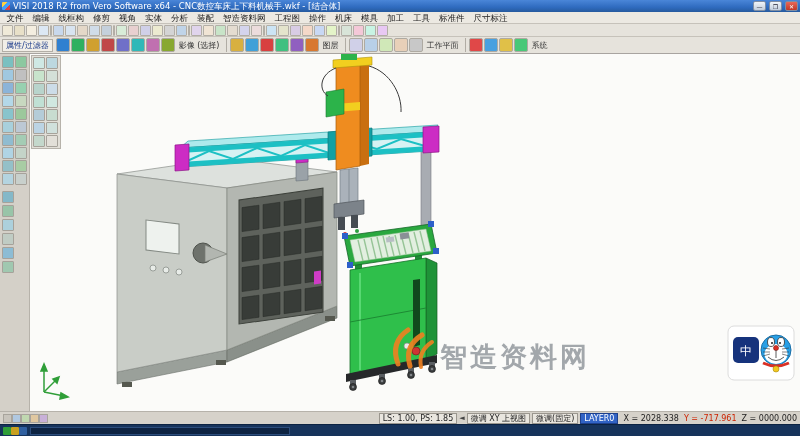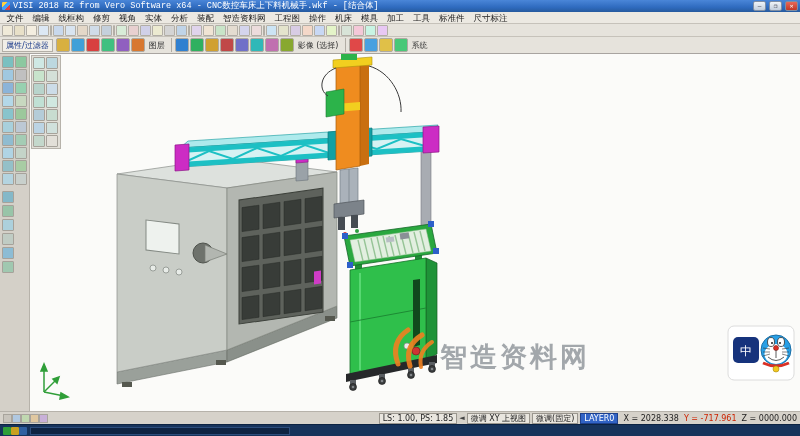--- a/index.html
+++ b/index.html
@@ -1,20 +1,20 @@
 <!DOCTYPE html>
 <html style="--titlebar: #2f6bbf; --layer_chip: #3163c5; --coord_y_red: #cc2200; --gantry_cyan: #1cc0c4; --gantry_magenta: #cc2cc4; --column_orange: #ef8c1f; --cabinet_green: #2fbf4b; --machine_gray: #c9cdc7; --watermark_orange: #f08020;"><head>
 <meta charset="utf-8">
 <style>
   *{box-sizing:border-box;}
   html,body{margin:0;padding:0;}
   body{width:800px;height:436px;position:relative;overflow:hidden;
        font-family:"DejaVu Sans","Liberation Sans",sans-serif;background:#d4d0c8;}
   .titlebar{height:12px;background:linear-gradient(180deg,#4a86d8,var(--titlebar,#2f6bbf) 60%,#265a9e);
-            display:flex;align-items:center;gap:3px;padding:0 2px;font-family:Liberation Mono, monospace;}
+            display:flex;align-items:center;gap:3px;padding:0 2px;}
   .app-icon{width:8px;height:8px;border-radius:1px;flex:0 0 auto;
             background:linear-gradient(135deg,#ffd040 0 33%,#40a0ff 33% 66%,#e04040 66%);}
   .title{color:#fff;font-size:8.5px;line-height:12px;flex:1;white-space:nowrap;overflow:hidden;}
   .winbtn{width:13px;height:10px;font-size:6px;display:flex;align-items:center;justify-content:center;
           background:linear-gradient(#f0f4f8,#c2cedd);border:1px solid #7f8ea4;border-radius:2px;color:#223;}
   .winbtn.close{background:linear-gradient(#e86858,#c03828);color:#fff;}
   .menubar{height:12px;background:#ece9e2;border-bottom:1px solid #c6c2ba;display:flex;align-items:center;
            font-size:8.5px;color:#222;padding-left:2px;}
   .menu-item{padding:0 4.5px;line-height:12px;white-space:nowrap;}
   .toolbar1{height:13px;background:#e6e3dc;border-bottom:1px solid #c6c2ba;display:flex;align-items:center;padding:0 2px;}
@@ -119,42 +119,53 @@
     <span class="tb-icon" style="background: rgb(216, 228, 216);"></span>
     <span class="tb-icon" style="background: rgb(244, 200, 216);"></span>
     <span class="tb-icon" style="background: rgb(200, 244, 228);"></span>
     <span class="tb-icon" style="background: rgb(232, 200, 244);"></span>
   </div>
 
 <div class="toolbar2">
   <span class="tb2-tab">属性/过滤器</span>
   <div class="tb2-group">
     <span class="icon-row">
-        <span class="tb2-icon" style="background: rgb(216, 176, 64);"></span>
-        <span class="tb2-icon" style="background: rgb(64, 160, 216);"></span>
-        <span class="tb2-icon" style="background: rgb(216, 64, 64);"></span>
-        <span class="tb2-icon" style="background: rgb(64, 192, 128);"></span>
-        <span class="tb2-icon" style="background: rgb(144, 96, 192);"></span>
-        <span class="tb2-icon" style="background: rgb(216, 120, 48);"></span>
-      </span>
-    <span class="tb2-label">图层</span>
-    <span class="tb2-sep"></span>
-  </div>
-  <div class="tb2-group">
-    <span class="icon-row">
         <span class="tb2-icon" style="background: rgb(48, 128, 208);"></span>
         <span class="tb2-icon" style="background: rgb(48, 176, 96);"></span>
         <span class="tb2-icon" style="background: rgb(208, 160, 48);"></span>
         <span class="tb2-icon" style="background: rgb(192, 72, 72);"></span>
         <span class="tb2-icon" style="background: rgb(112, 112, 200);"></span>
         <span class="tb2-icon" style="background: rgb(48, 184, 184);"></span>
         <span class="tb2-icon" style="background: rgb(192, 112, 176);"></span>
         <span class="tb2-icon" style="background: rgb(136, 168, 48);"></span>
       </span>
     <span class="tb2-label">影像 (选择)</span>
+    <span class="tb2-sep"></span>
+  </div>
+  <div class="tb2-group">
+    <span class="icon-row">
+        <span class="tb2-icon" style="background: rgb(216, 176, 64);"></span>
+        <span class="tb2-icon" style="background: rgb(64, 160, 216);"></span>
+        <span class="tb2-icon" style="background: rgb(216, 64, 64);"></span>
+        <span class="tb2-icon" style="background: rgb(64, 192, 128);"></span>
+        <span class="tb2-icon" style="background: rgb(144, 96, 192);"></span>
+        <span class="tb2-icon" style="background: rgb(216, 120, 48);"></span>
+      </span>
+    <span class="tb2-label">图层</span>
+    <span class="tb2-sep"></span>
+  </div>
+  <div class="tb2-group">
+    <span class="icon-row">
+        <span class="tb2-icon" style="background: rgb(208, 208, 232);"></span>
+        <span class="tb2-icon" style="background: rgb(184, 208, 232);"></span>
+        <span class="tb2-icon" style="background: rgb(208, 232, 184);"></span>
+        <span class="tb2-icon" style="background: rgb(232, 208, 184);"></span>
+        <span class="tb2-icon" style="background: rgb(200, 200, 200);"></span>
+      </span>
+    <span class="tb2-label">工作平面</span>
     <span class="tb2-sep"></span>
   </div>
   <div class="tb2-group">
     <span class="icon-row">
         <span class="tb2-icon" style="background: rgb(224, 72, 72);"></span>
         <span class="tb2-icon" style="background: rgb(72, 160, 224);"></span>
         <span class="tb2-icon" style="background: rgb(224, 192, 72);"></span>
         <span class="tb2-icon" style="background: rgb(72, 200, 120);"></span>
       </span>
     <span class="tb2-label">系统</span>

